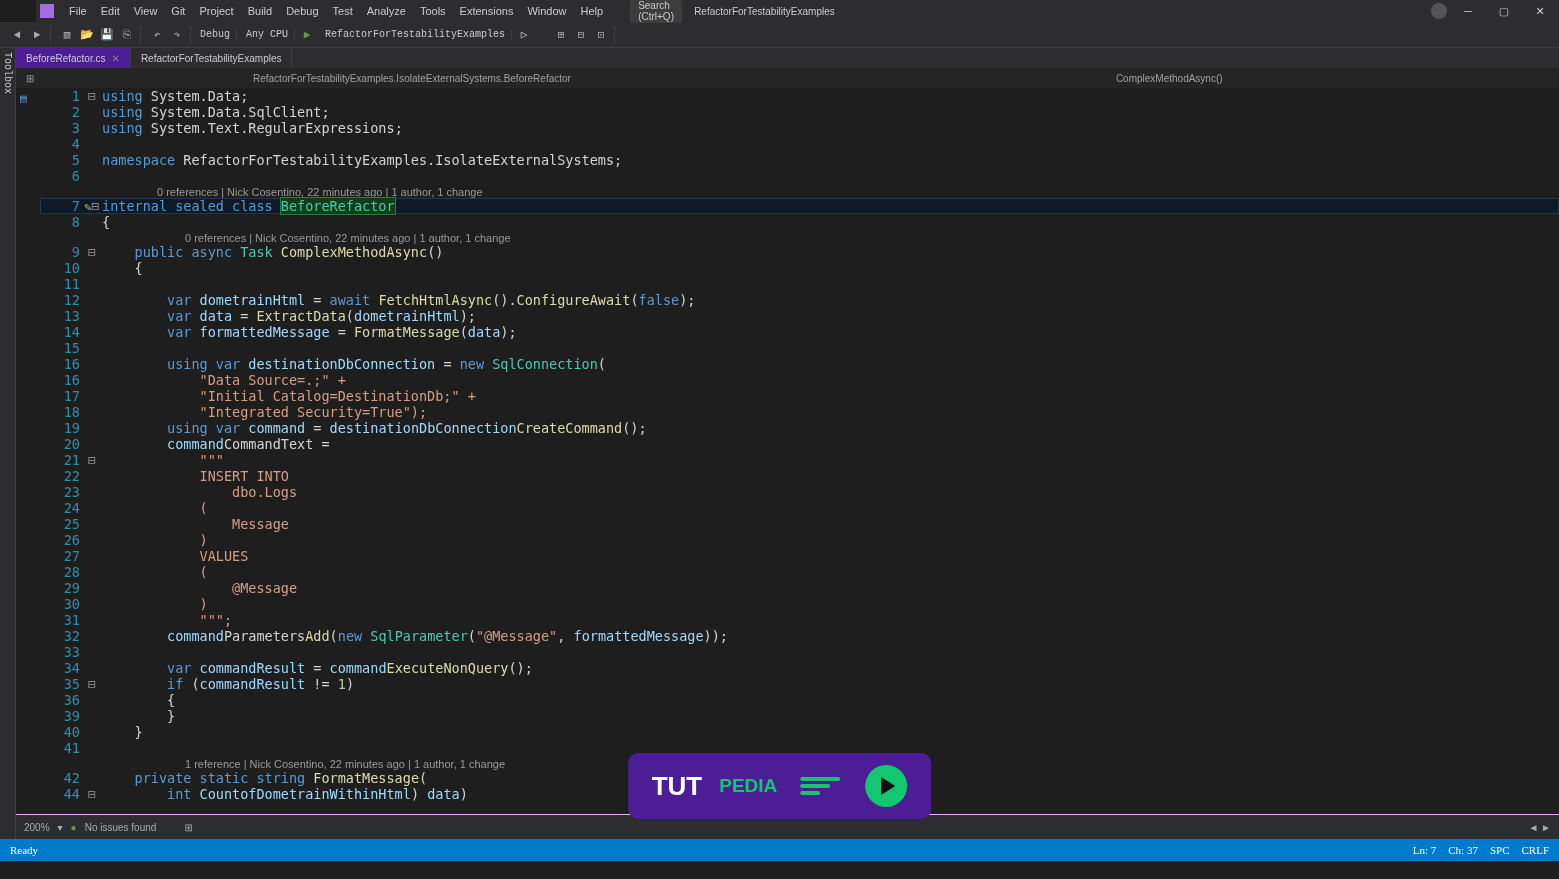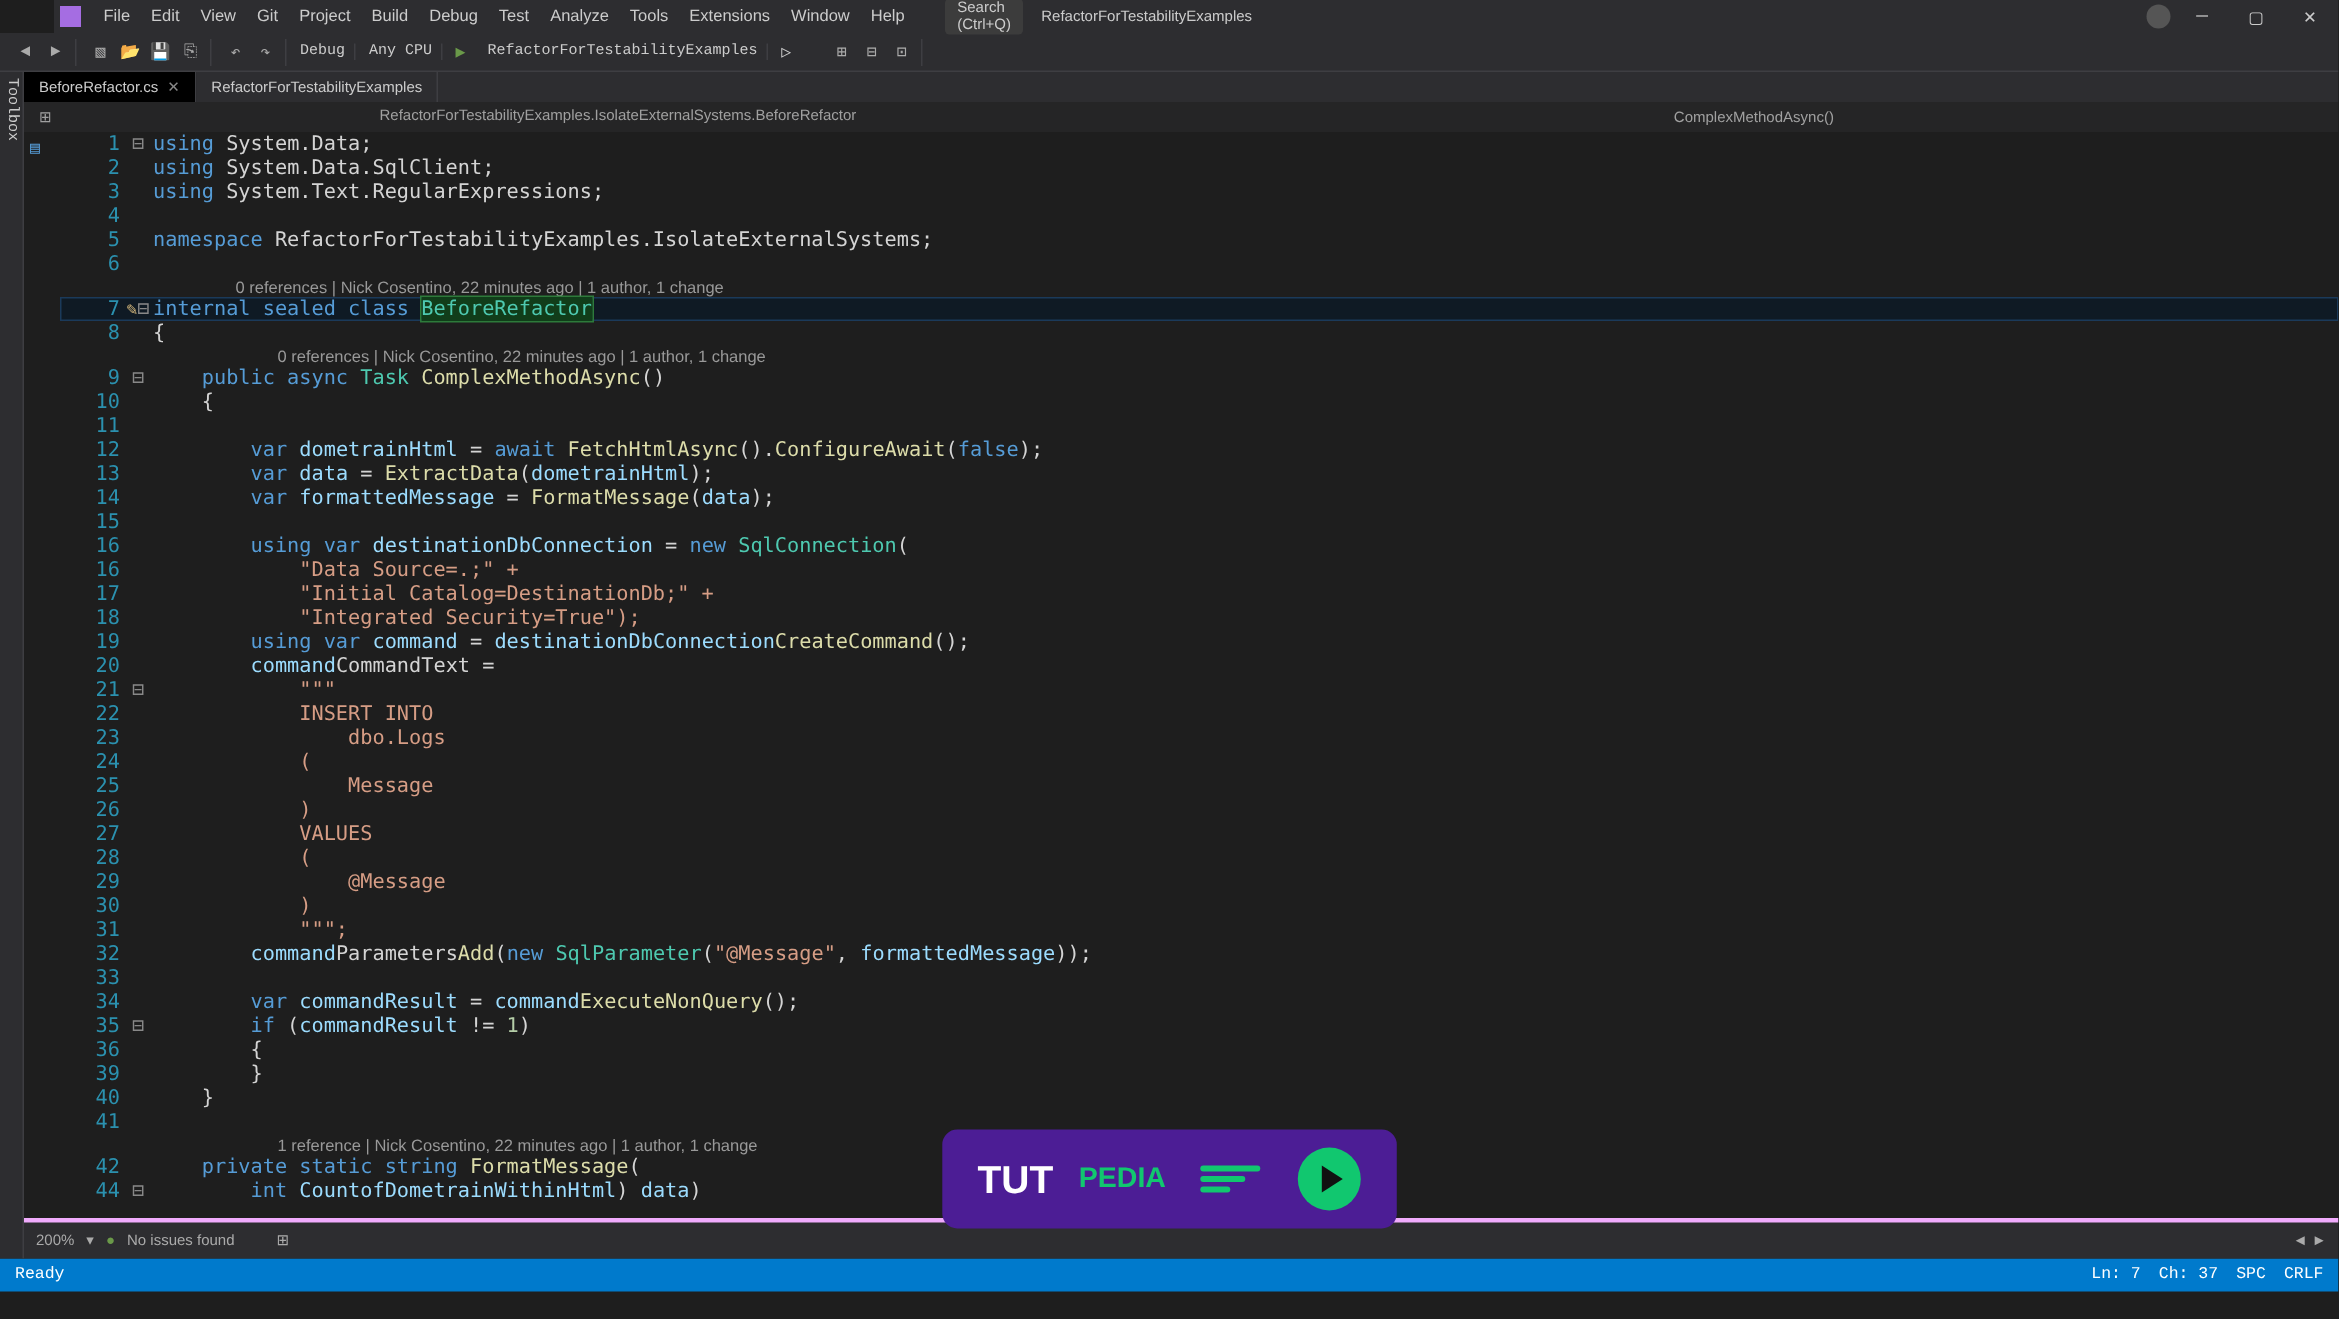--- a/index.html
+++ b/index.html
@@ -86,21 +86,21 @@
 }
 .tabs-row {
   display: flex;
   background: #2d2d30;
   height: 20px;
   font-size: 10px;
   font-family: "Segoe UI", sans-serif;
 }
 .tab {
   padding: 2px 10px;
-  background: #000000;
+  background: #4c1d95;
   border-right: 1px solid #3e3e42;
   color: #ccc;
   display: flex;
   align-items: center;
   gap: 6px;
 }
 .tab .close { color: #888; }
 .tab.inactive { background: #2d2d30; }
 .breadcrumb {
   display: flex;
@@ -192,38 +192,38 @@
   background: #113d1a;
   outline: 1px solid #2d7a3a;
 }
 .screwdriver {
   color: #d7ba7d;
   font-size: 12px;
 }
 .bottom-toolbar {
   height: 18px;
   background: #2d2d30;
-  border-top: 3px solid #f0abfc;
+  border-top: 1px solid #f0abfc;
   display: flex;
   align-items: center;
   font-size: 10px;
   padding: 12px 8px;
   color: #aaa;
   font-family: "Segoe UI", sans-serif;
   gap: 8px;
 }
 .statusbar {
   height: 22px;
   background: #007acc;
   display: flex;
   align-items: center;
   padding: 0 10px;
   font-size: 11px;
   color: white;
-  font-family: Liberation Mono, monospace;
+  font-family: Liberation Serif, serif;
 }
 .statusbar .status-right { margin-left: auto; display: flex; gap: 12px; }
 .watermark {
   position: absolute;
   bottom: 60px;
   left: 50%;
   transform: translateX(-50%);
   background: #4c1d95;
   border-radius: 10px;
   padding: 12px 24px;

